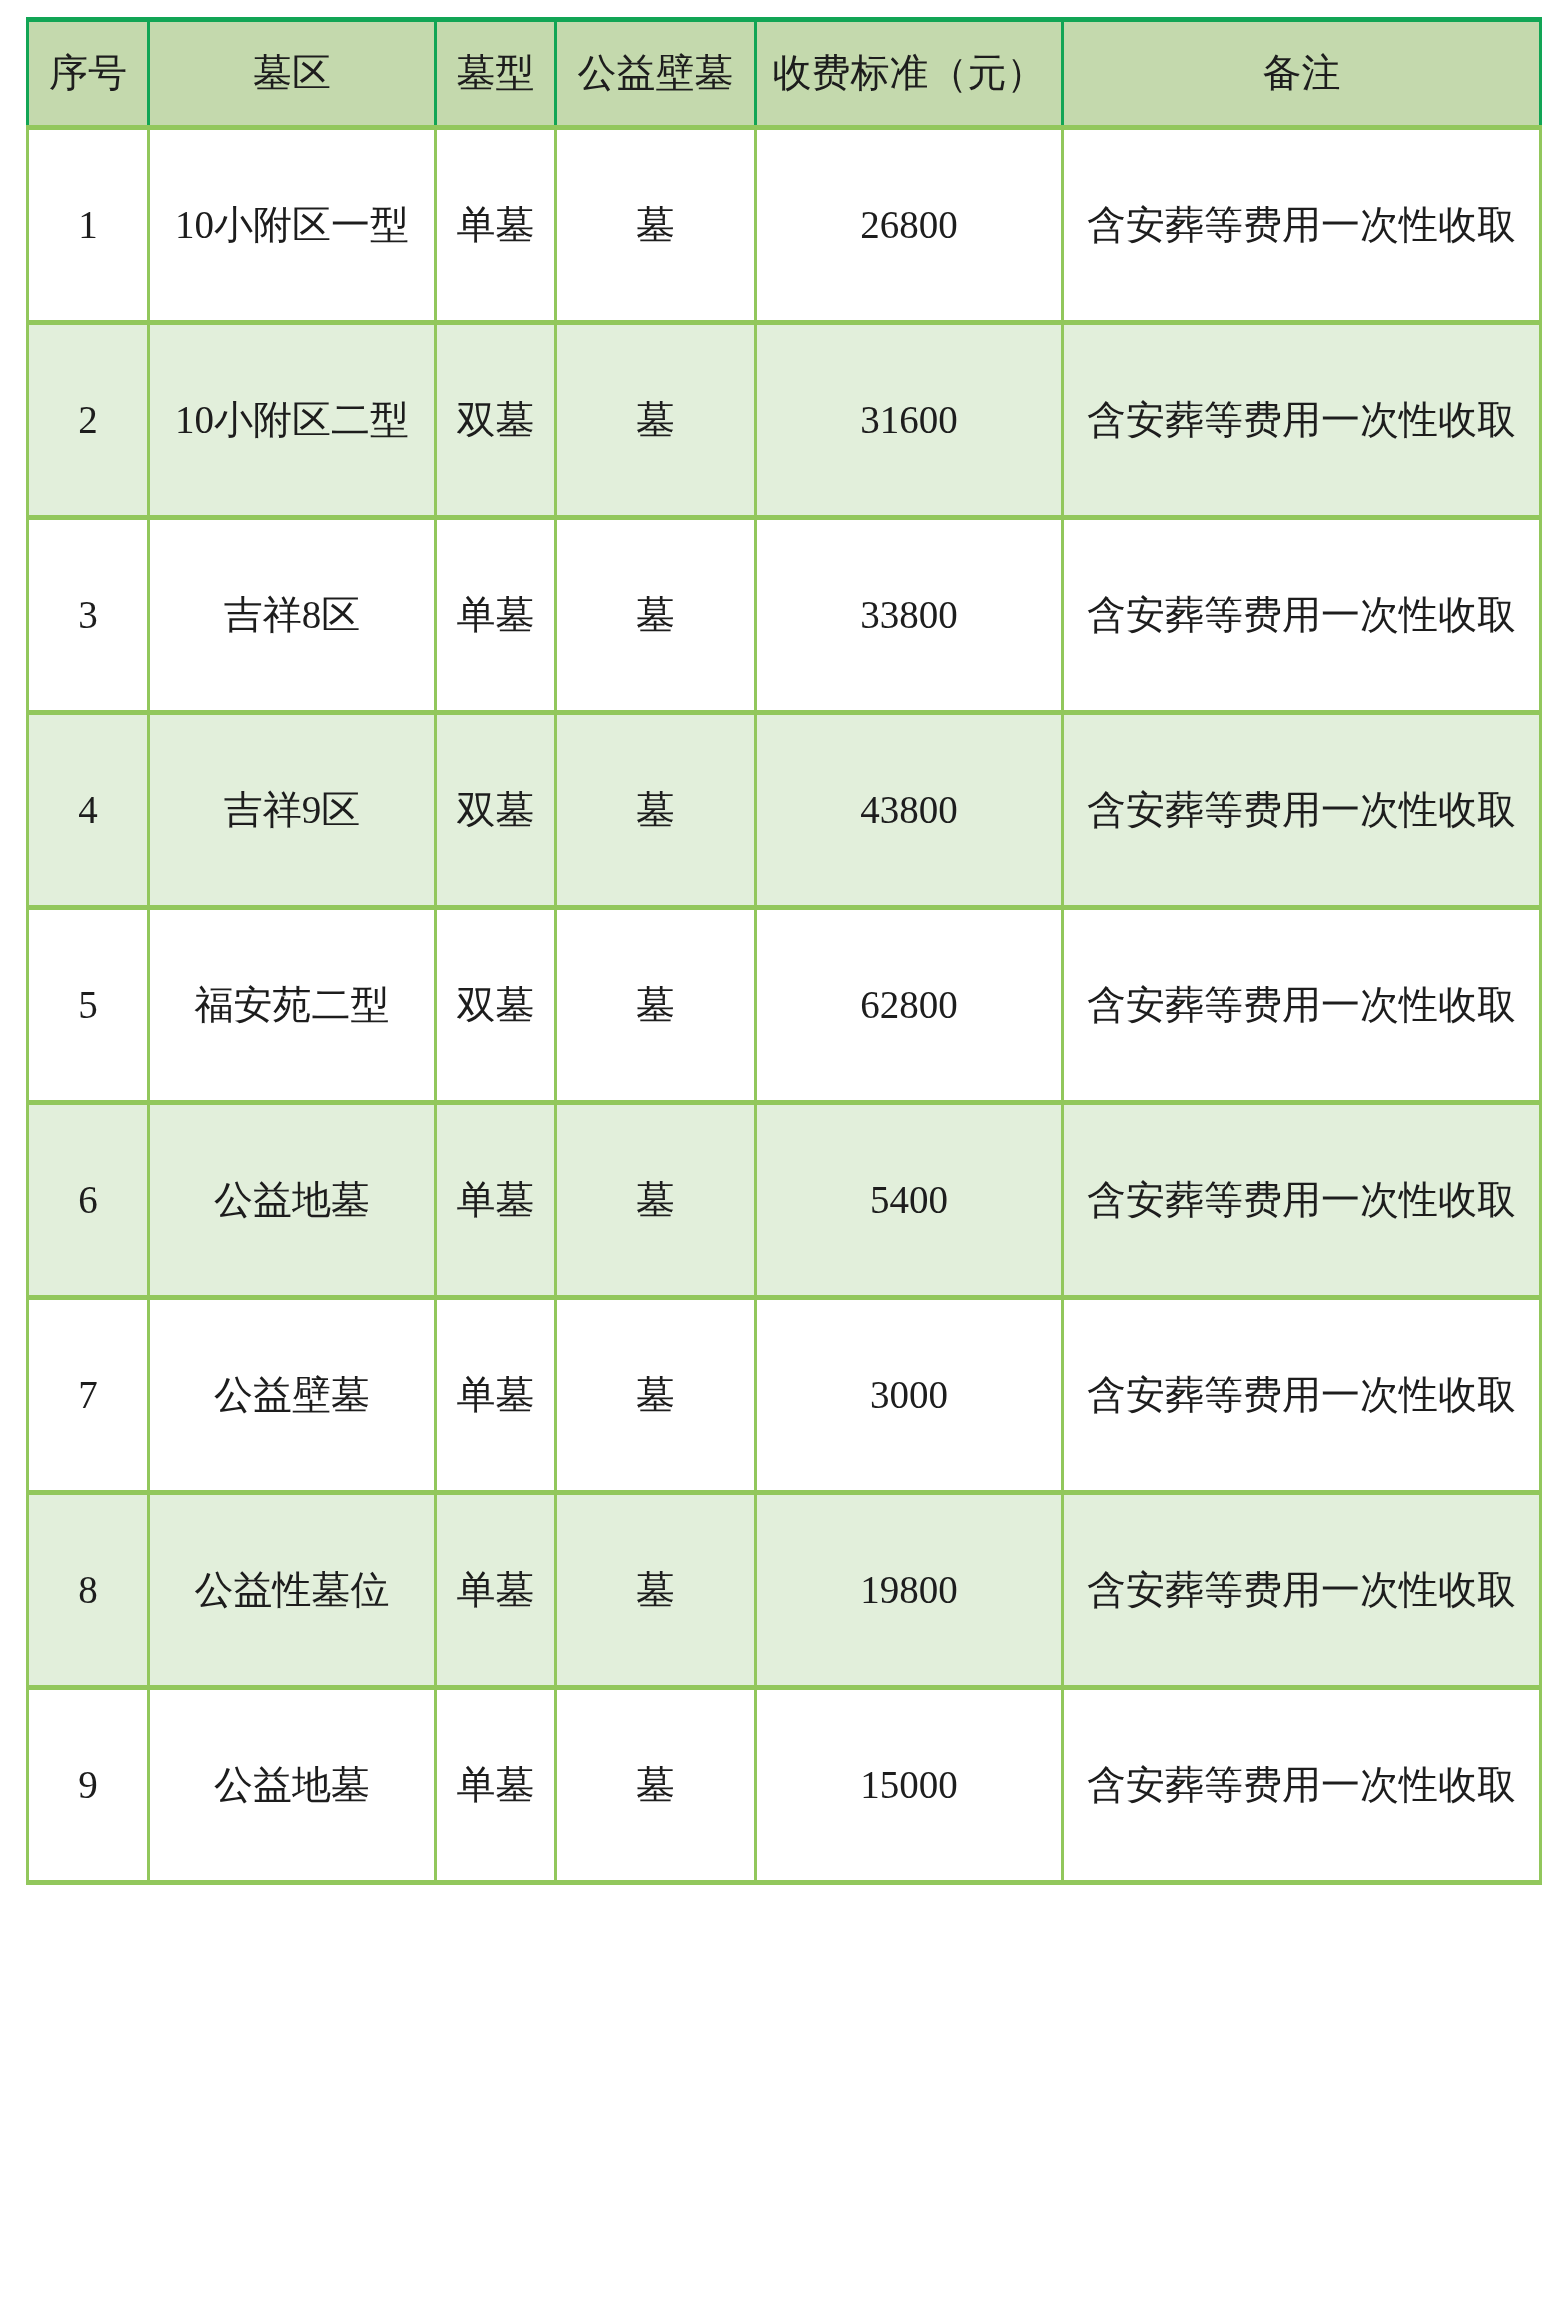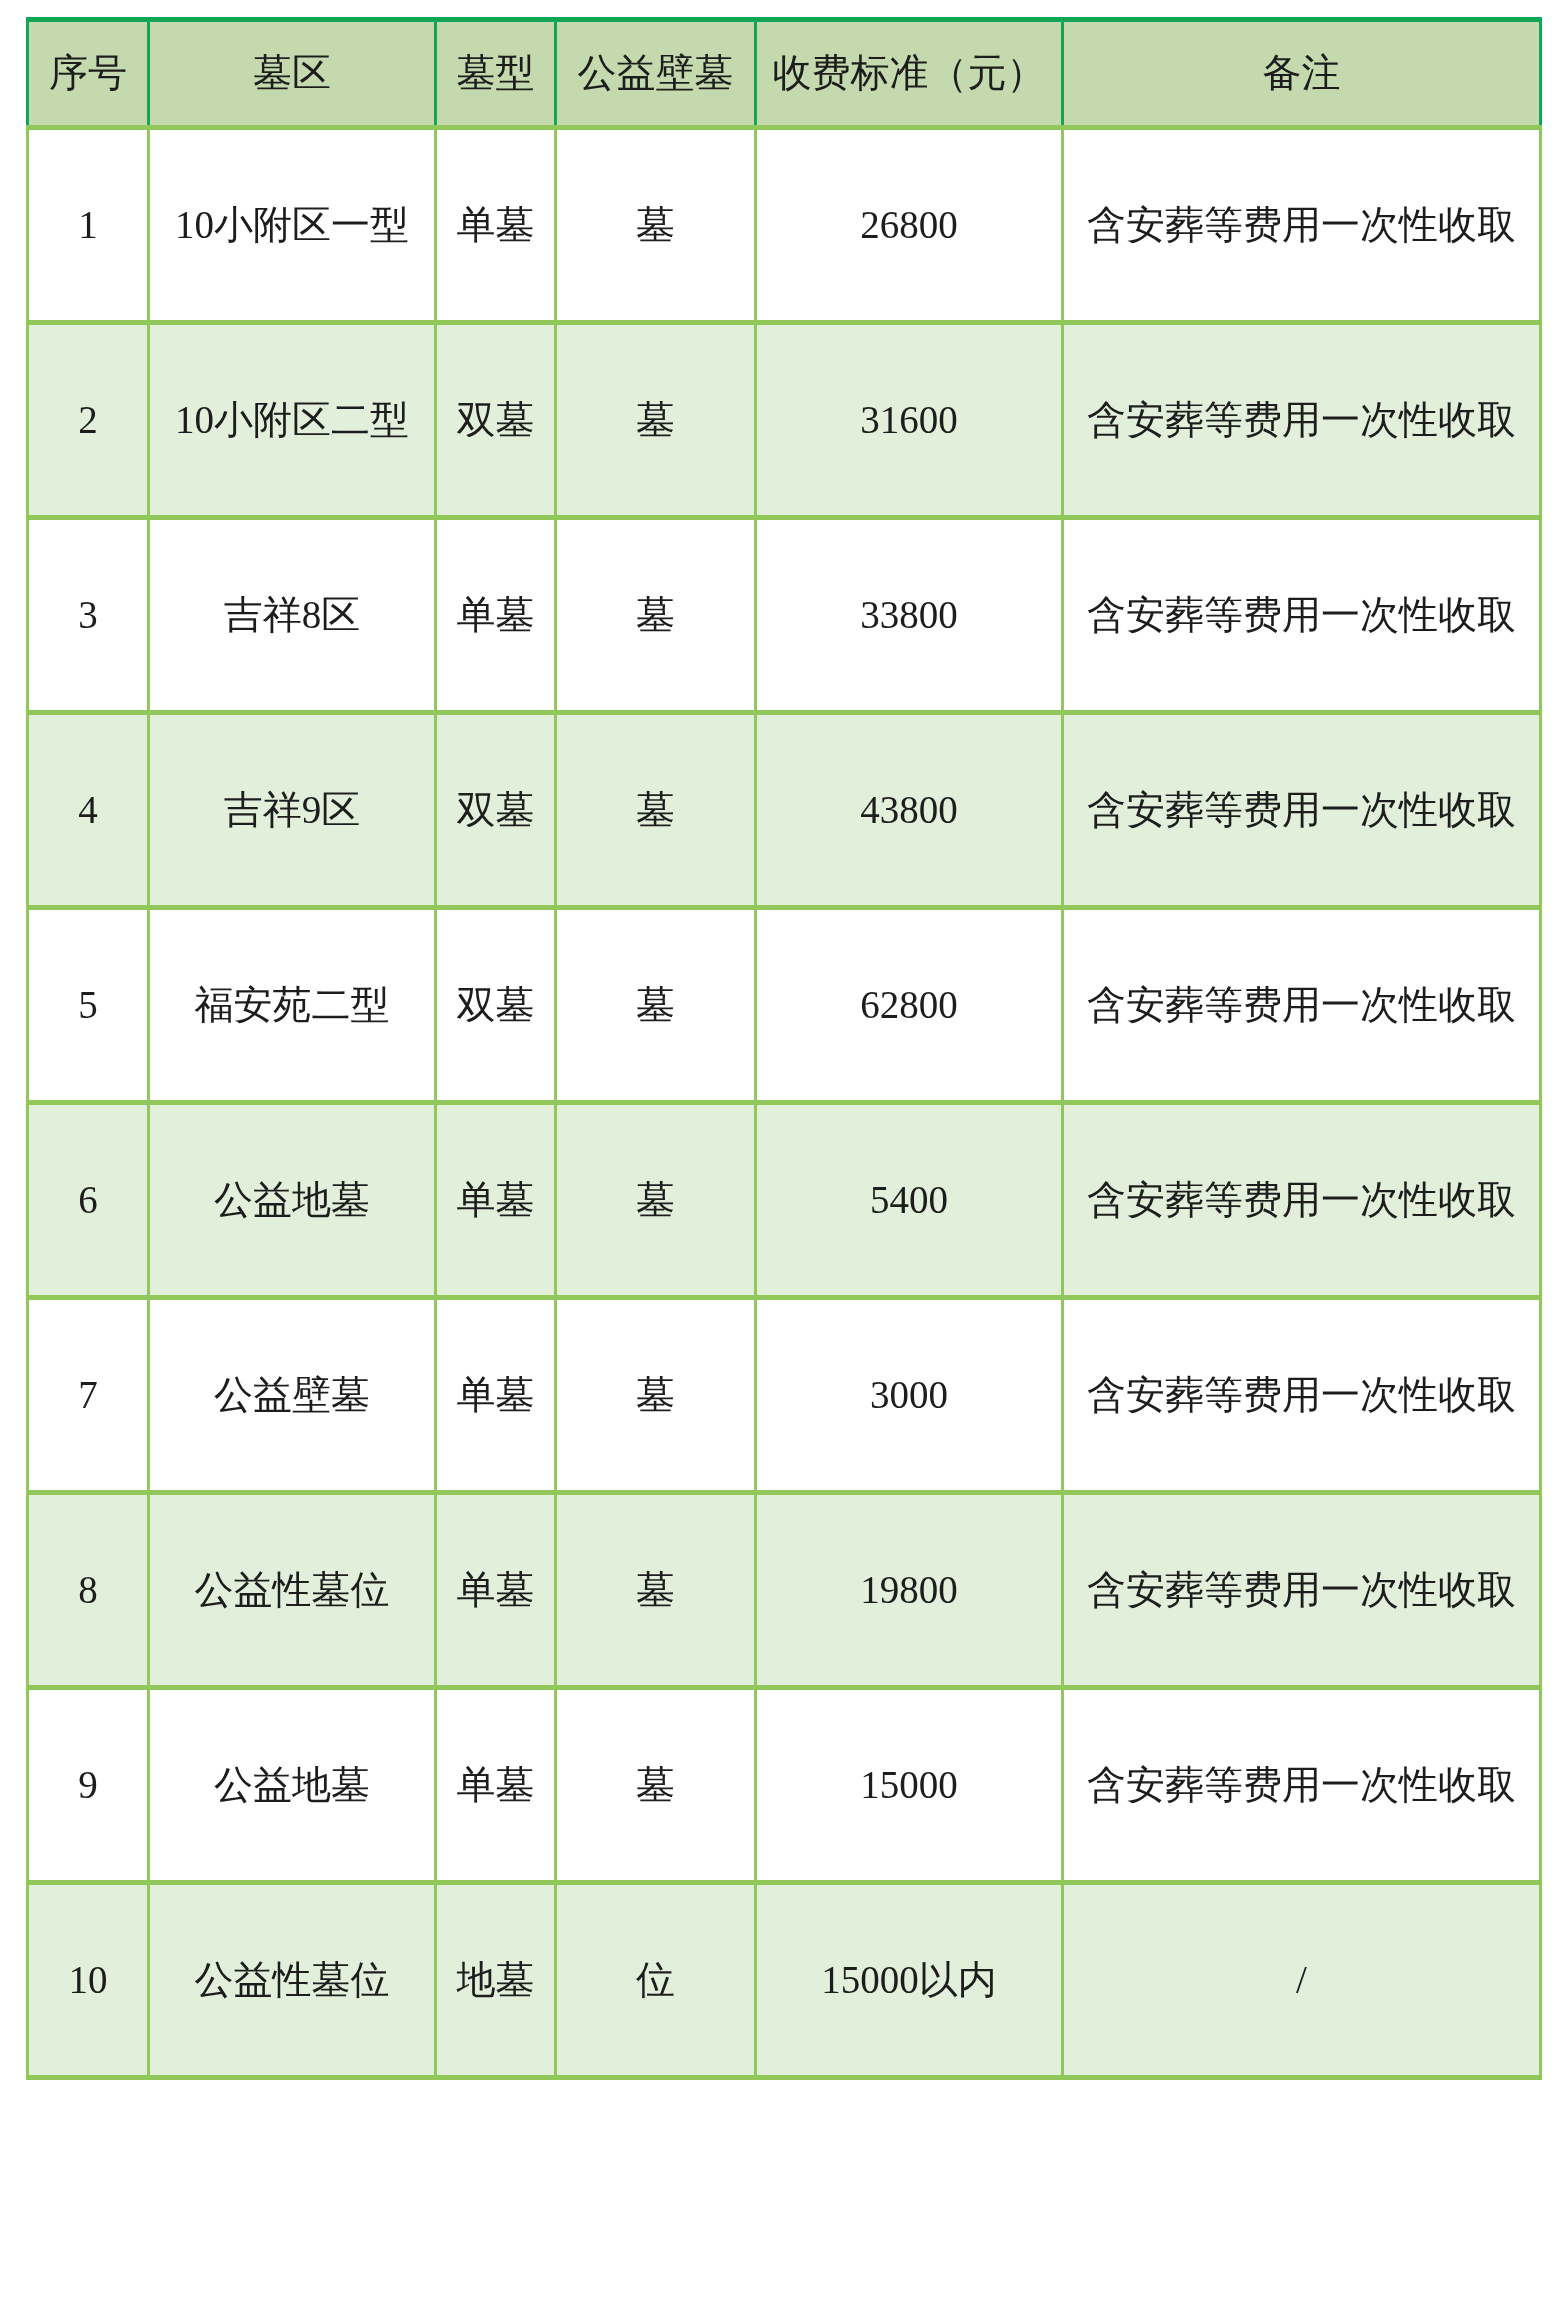--- a/index.html
+++ b/index.html
@@ -147,24 +147,16 @@
         <td>含安葬等费用一次性收取</td>
       </tr>
       <tr>
         <td>9</td>
         <td>公益地墓</td>
         <td>单墓</td>
         <td>墓</td>
         <td>15000</td>
         <td>含安葬等费用一次性收取</td>
       </tr>
-      <tr>
-        <td>10</td>
-        <td>公益性墓位</td>
-        <td>地墓</td>
-        <td>位</td>
-        <td>15000以内</td>
-        <td>/</td>
-      </tr>
     </tbody>
   </table>
 </div>
 
 
 </body></html>

